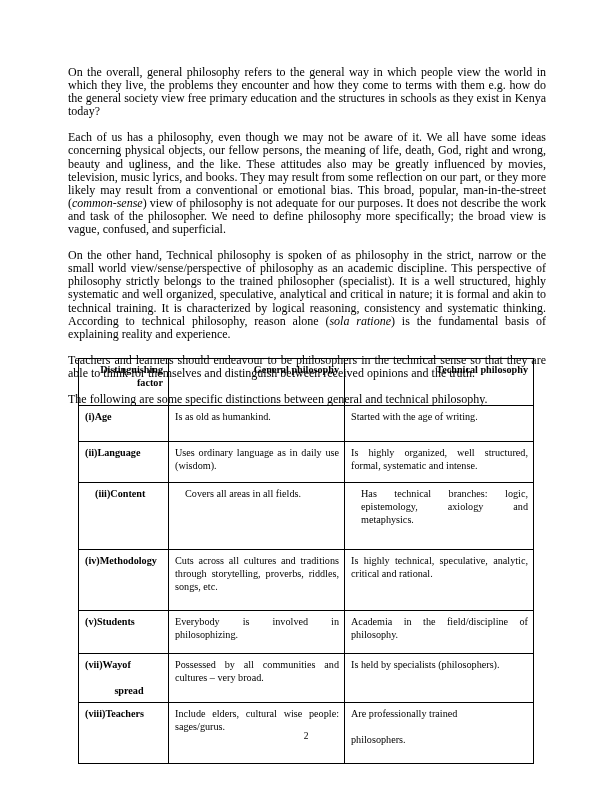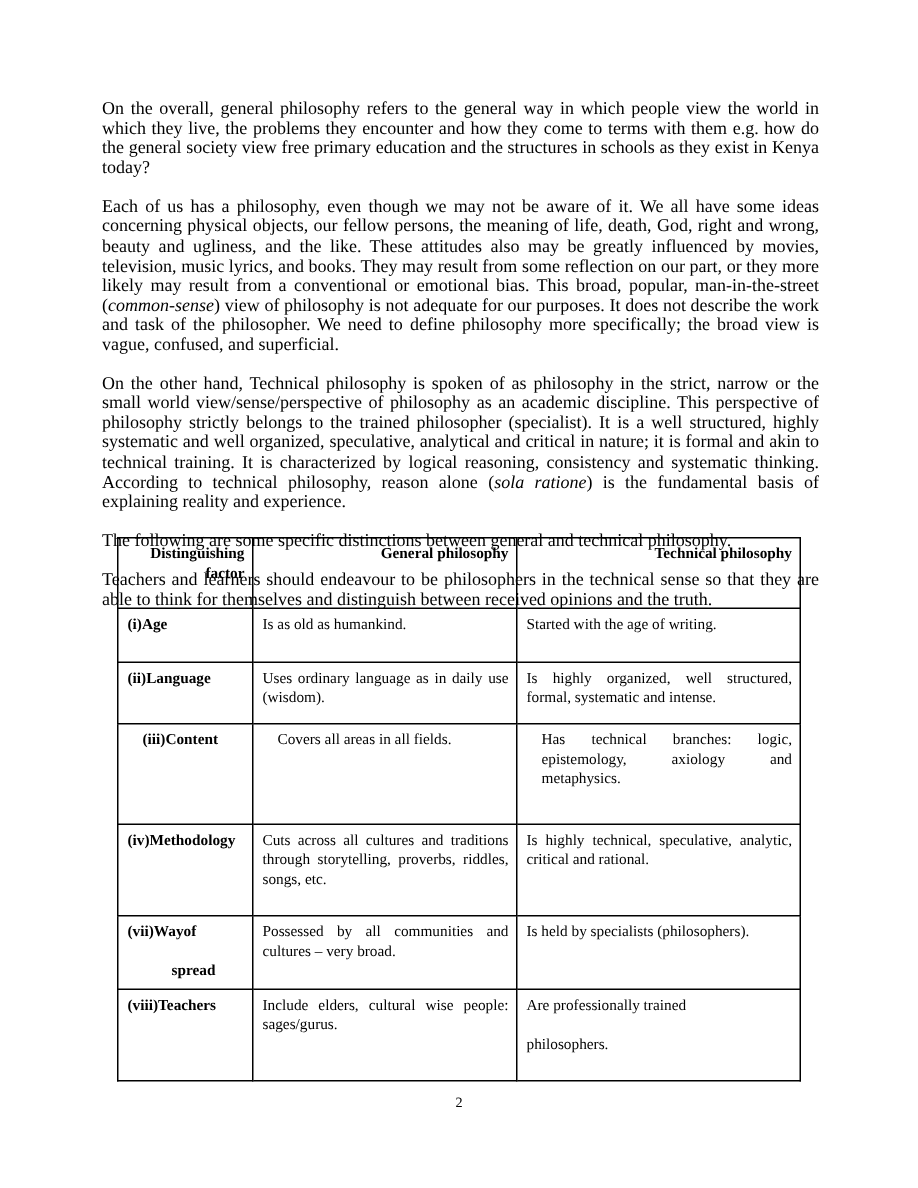--- a/index.html
+++ b/index.html
@@ -147,25 +147,25 @@
 
     <p class="para">
       <span>Each of us has a philosophy, even though we may not be aware of  it. We all have some ideas concerning physical objects, our fellow persons, the meaning of life, death, God, right and wrong, beauty and ugliness, and the like. These attitudes also may be greatly influenced by movies, television, music lyrics, and books. They may result from some reflection on our part, or they more likely may result from a conventional or emotional bias. This broad, popular, man-in-the-street (</span><span class="ital">common-sense</span><span>) view of philosophy is not adequate for our purposes. It does not describe the work and task of the philosopher. We need to define philosophy more specifically; the broad view is vague, confused, and superficial.</span>
     </p>
 
     <p class="para">
       <span>On the other hand, Technical philosophy is spoken of as philosophy in the strict, narrow or the small world view/sense/perspective of philosophy as an academic discipline. This perspective of philosophy strictly belongs to the trained philosopher (specialist). It is a well structured, highly systematic and well organized, speculative, analytical and critical in nature; it is formal and akin to technical training. It is characterized by logical reasoning, consistency and systematic thinking. According to technical philosophy, reason alone (</span><span class="ital">sola ratione</span><span>) is the fundamental basis of explaining reality and experience.</span>
     </p>
 
     <p class="para">
+      <span>Teachers and learners should endeavour to be philosophers in the technical sense so that they are able to think for themselves and distinguish between received opinions and the truth.</span>
+    </p>
+
+    <p class="para">
       <span>The following are some specific distinctions between general and technical philosophy.</span>
-    </p>
-
-    <p class="para">
-      <span>Teachers and learners should endeavour to be philosophers in the technical sense so that they are able to think for themselves and distinguish between received opinions and the truth.</span>
     </p>
 
   </div>
 
   <div class="tbl-wrap">
     <table class="cmp">
       <colgroup>
         <col class="c1">
           <col class="c2">
           <col class="c3">
@@ -205,20 +205,27 @@
         </tr>
 
         <tr class="r-method">
           <td class="lbl">
             <span class="lbl-line"><span class="num">(iv)</span><span class="term">Methodology</span></span>
           </td>
           <td>Cuts across all cultures and traditions through storytelling, proverbs, riddles, songs, etc.</td>
           <td>Is highly technical, speculative, analytic, critical and rational.</td>
         </tr>
 
+        <tr class="r-students">
+          <td class="lbl">
+            <span class="lbl-line"><span class="num">(v)</span><span class="term">Students</span></span>
+          </td>
+          <td>Everybody is involved in philosophizing.</td>
+          <td>Academia in the field/discipline of philosophy.</td>
+        </tr>
 
 
         <tr class="r-spread">
           <td class="lbl">
             <span class="lbl-line"><span class="num">(vii)</span><span class="term">Way</span><span class="term">of</span></span>
             <span class="cont">spread</span>
           </td>
           <td>Possessed by all communities and cultures – very broad.</td>
           <td class="left">Is held by specialists (philosophers).</td>
         </tr>

